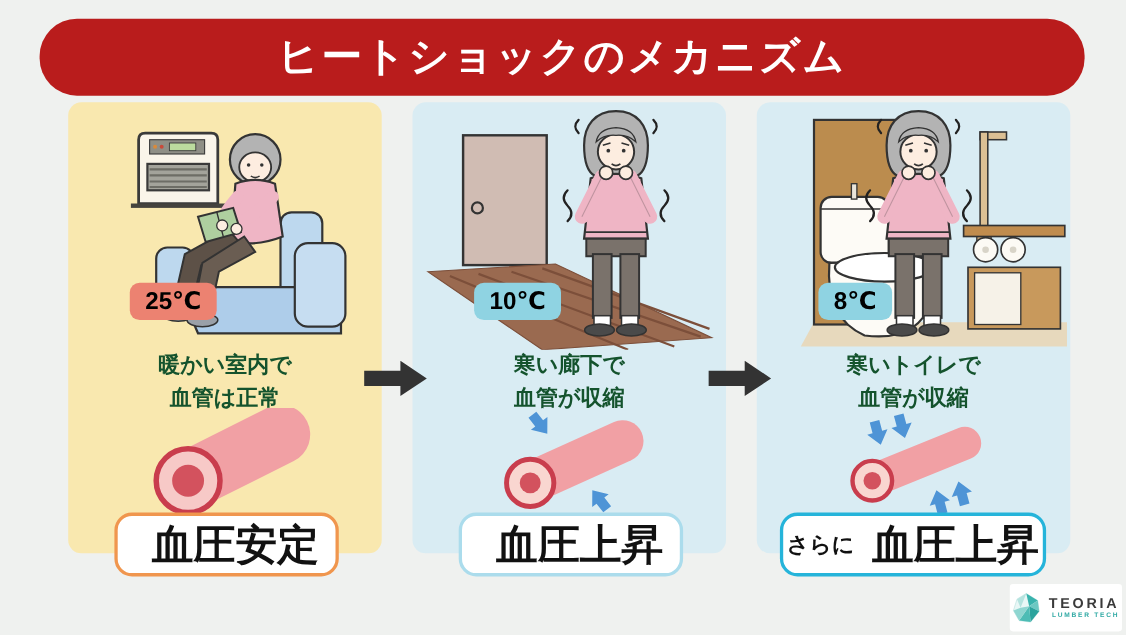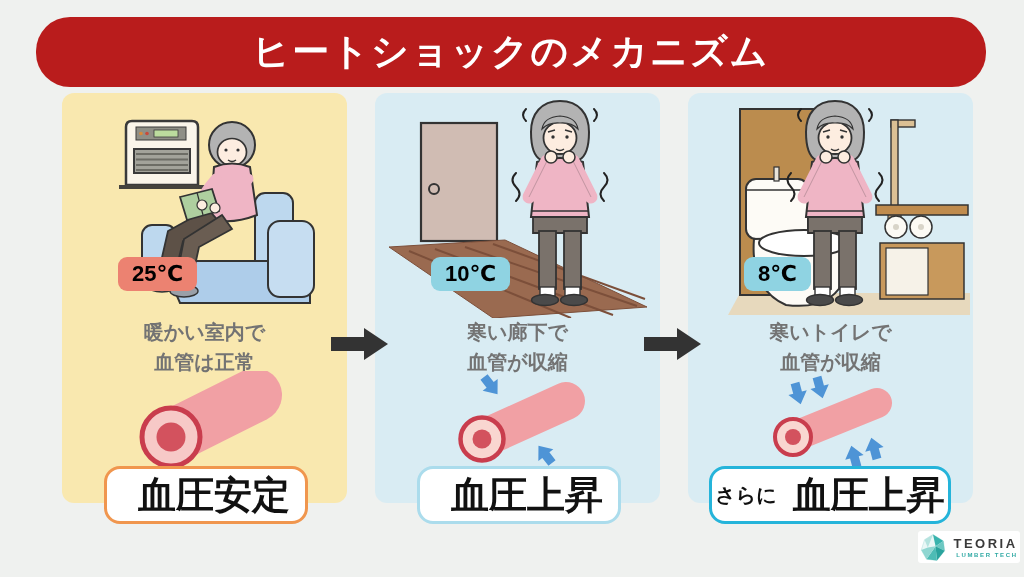--- a/index.html
+++ b/index.html
@@ -17,38 +17,38 @@
   #panel1{left:62px;} #panel2{left:375px;} #panel3{left:688px;}
 
   .scene{position:absolute;left:0;top:0;width:285px;height:225px;}
 
   .temp-badge{position:absolute;left:20px;top:164px;padding:4px 14px;border-radius:9px;
     font-size:22px;font-weight:800;color:#000000;margin-left:36px;}
   .temp-badge.warm{background:#ec8271;}
   .temp-badge.cold{background:#8fd3e2;}
 
   .caption{position:absolute;left:0;top:224px;width:100%;text-align:center;
-    font-size:20px;font-weight:600;color:#737373;line-height:1.5;}
+    font-size:20px;font-weight:600;color:#14532d;line-height:1.5;}
 
   .vessel{position:absolute;left:50%;transform:translateX(-50%);top:278px;}
 
   
   .result-label{position:absolute;top:466px;height:52px;background:#fff;border-radius:16px;
     display:flex;align-items:center;justify-content:center;font-weight:800;color:#111;}
   .result-label .big{font-size:38px;font-weight:800;}
   .result-label .small{font-size:20px;font-weight:800;margin-right:16px;}
   #label1{left:104px;width:198px;border:3px solid #f0964e;}
   #label2{left:417px;width:198px;border:3px solid #abdcec;}
   #label3{left:709px;width:236px;border:3px solid #25b4da;}
 
   .flow-arrow{position:absolute;top:328px;width:58px;height:32px;}
   #arrow1{left:331px;} #arrow2{left:644px;}
 
   
-  .logo-box{position:absolute;left:918px;top:531px;width:102px;height:32px;background:#fff;
+  .logo-box{position:absolute;left:918px;top:531px;width:102px;height:43px;background:#fff;
     border-radius:3px;display:flex;align-items:center;justify-content:center;gap:7px;}
   .logo-text{display:flex;flex-direction:column;line-height:1;}
   .logo-name{font-size:13px;font-weight:600;color:#3a3a3a;letter-spacing:2.5px;}
   .logo-sub{font-size:6px;font-weight:700;color:#2fa9a4;letter-spacing:1.6px;margin-top:2px;text-align:right;}
 </style>
 </head>
 <body>
 
 <div id="stage">
 

